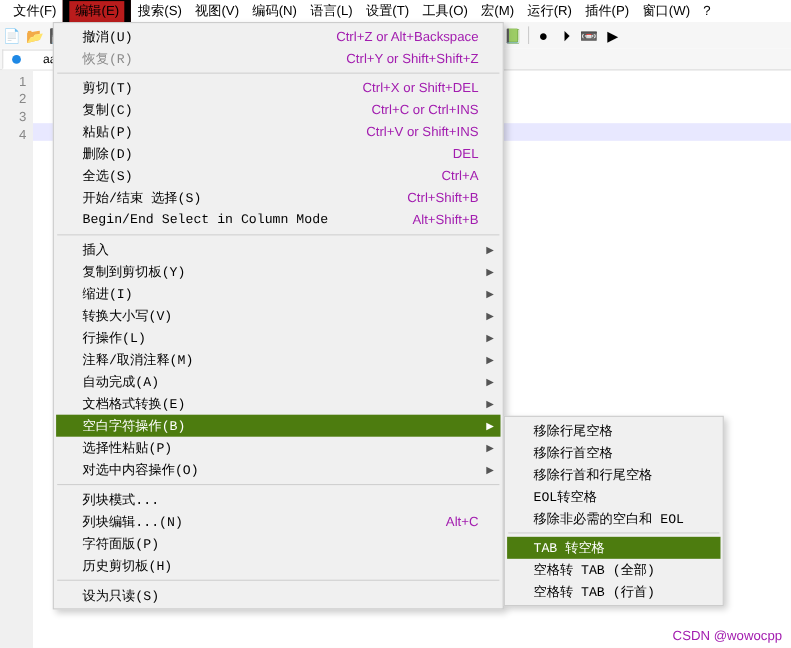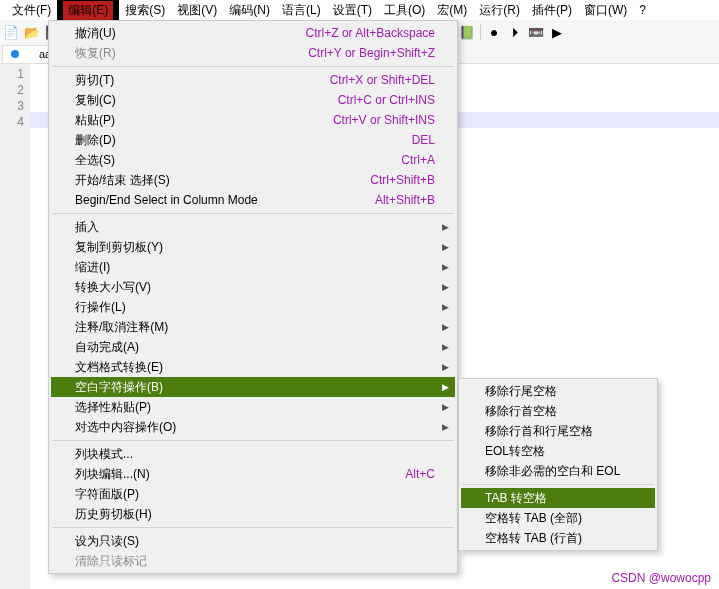--- a/index.html
+++ b/index.html
@@ -85,21 +85,21 @@
     padding: 2px;
   }
   .dropdown .row {
     display: flex;
     align-items: center;
     height: 20px;
     padding: 0 20px 0 24px;
     white-space: nowrap;
     cursor: default;
   }
-  .dropdown .row .lbl { flex:1; padding-right: 40px; }
+  .dropdown .row .lbl { flex:1; padding-right: 40px; font-family: Liberation Mono, monospace; }
   .dropdown .row .accel { color:#a21caf;margin-left:16px; }
   .dropdown .row.disabled { color:#8a8a8a; }
   .dropdown .row.hi { background:#4d7c0f; color:#fff; }
   .dropdown .sep { height:1px; background:#d0d0d0; margin:3px 1px; }
   .dropdown .sub-arrow::after {
     content:"▶"; font-size:9px; margin-left:auto; color:#555;
     position:relative; right:-14px;
   }
   .dropdown .row.hi.sub-arrow::after { color:#fff; }
 
@@ -183,21 +183,21 @@
   </div>
 </div>
 
 <div class="dropdown" id="edit-menu" style="left:48px; top:20px; width:410px;">
     <div class="row">
       <span class="lbl">撤消(U)</span>
       <span class="accel">Ctrl+Z or Alt+Backspace</span>
     </div>
     <div class="row disabled">
       <span class="lbl">恢复(R)</span>
-      <span class="accel">Ctrl+Y or Begin+Shift+Z</span>
+      <span class="accel">Ctrl+Y or Shift+Shift+Z</span>
     </div>
     <div class="sep"></div>
     <div class="row">
       <span class="lbl">剪切(T)</span>
       <span class="accel">Ctrl+X or Shift+DEL</span>
     </div>
     <div class="row">
       <span class="lbl">复制(C)</span>
       <span class="accel">Ctrl+C or Ctrl+INS</span>
     </div>
@@ -266,23 +266,20 @@
     <div class="row">
       <span class="lbl">字符面版(P)</span>
     </div>
     <div class="row">
       <span class="lbl">历史剪切板(H)</span>
     </div>
     <div class="sep"></div>
     <div class="row">
       <span class="lbl">设为只读(S)</span>
     </div>
-    <div class="row disabled">
-      <span class="lbl">清除只读标记</span>
-    </div>
   </div>
 
 <div class="dropdown" id="sub-menu" style="left:458px; top:378px; width:200px;">
     <div class="row">
       <span class="lbl">移除行尾空格</span>
     </div>
     <div class="row">
       <span class="lbl">移除行首空格</span>
     </div>
     <div class="row">

